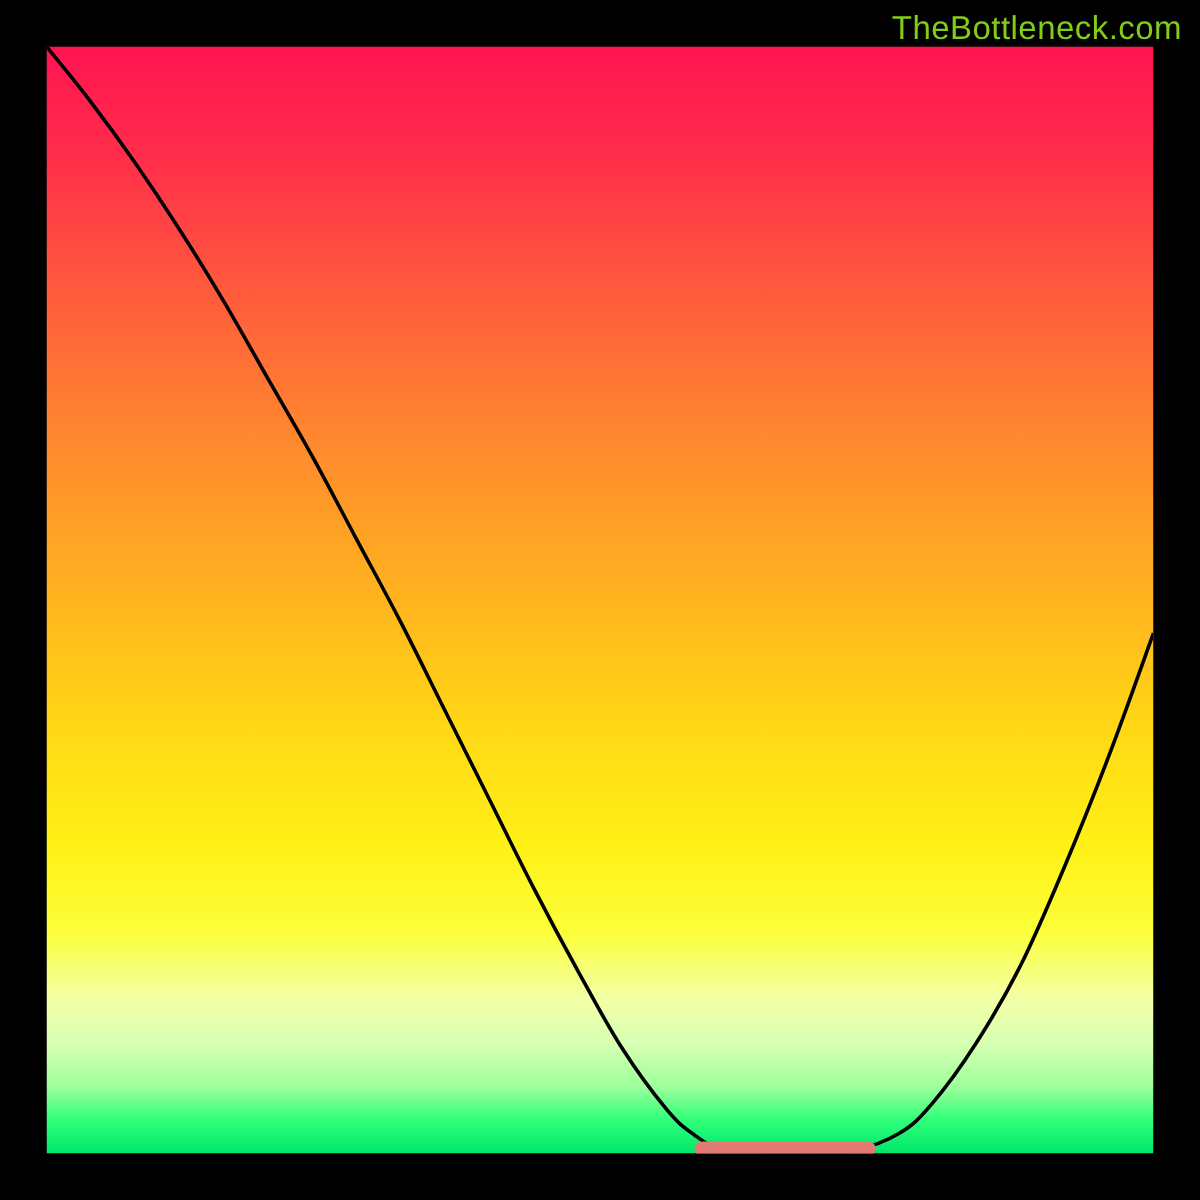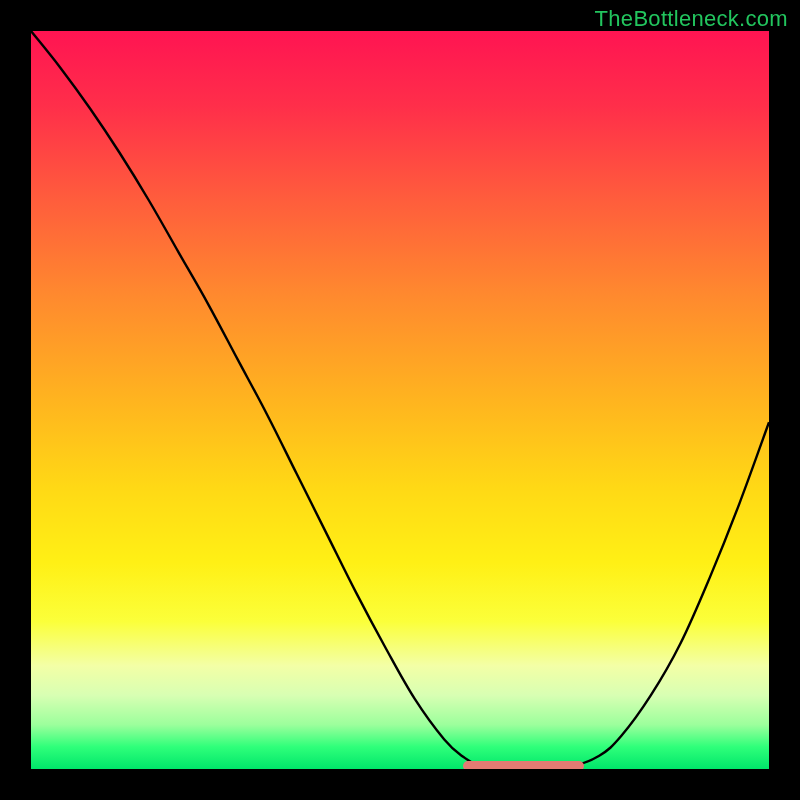--- a/index.html
+++ b/index.html
@@ -42,21 +42,21 @@
       #2fff7a 97%,
       #00e66a 100%
     );
   }
   .watermark {
     position: absolute;
     top: 6px;
     right: 12px;
     font-family: Arial, Helvetica, sans-serif;
     font-size: 22px;
-    color: #22c55e;
+    color: #84cc16;
     letter-spacing: 0.3px;
     user-select: none;
   }
   svg.curve {
     position: absolute;
     inset: 0;
   }
   .marker {
     position: absolute;
     height: 10px;

